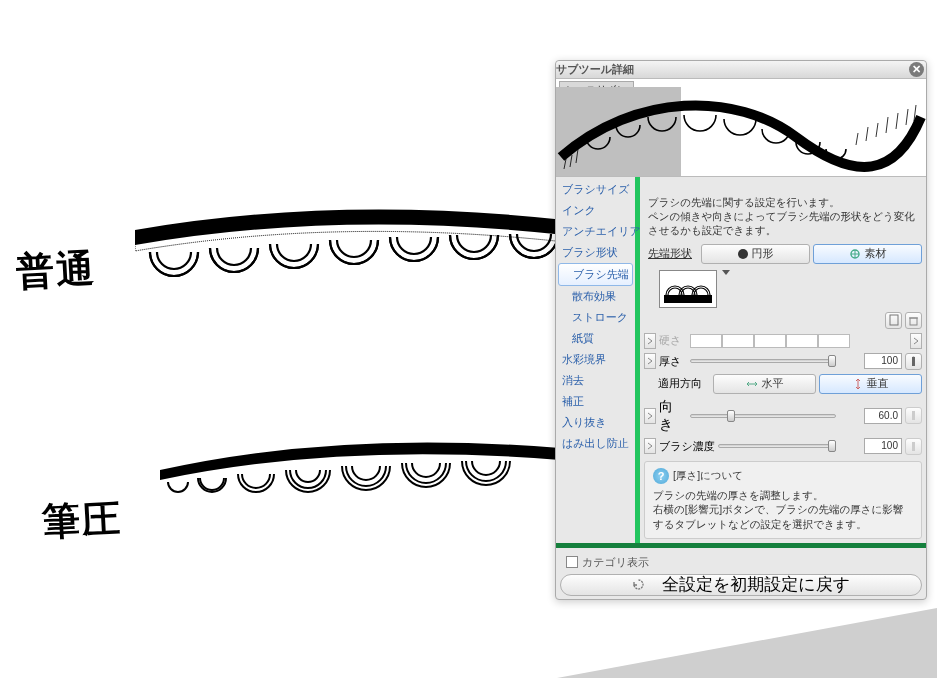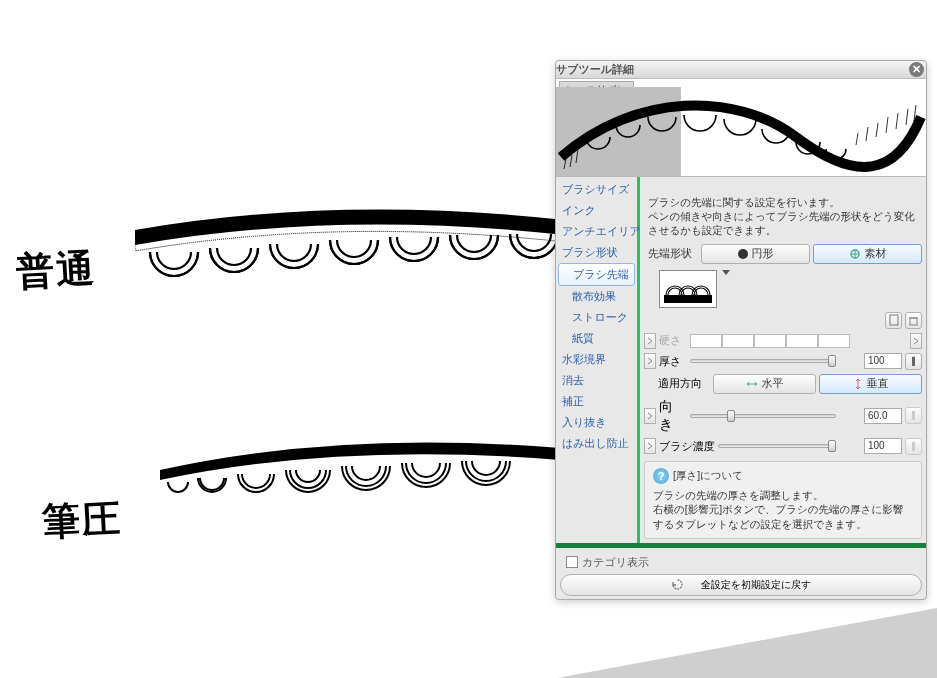--- a/index.html
+++ b/index.html
@@ -88,21 +88,21 @@
   .preview-lace {
     position: absolute;
     left: 0; top: 8px; width: 100%; height: 90px;
   }
   .panel-body {
     display: flex;
   }
   .sidebar {
     width: 84px;
     background: #e8e8e8;
-    border-right: 3px solid #22c55e;
+    border-right: 5px solid #22c55e;
     padding: 2px 0;
   }
   .side-item {
     padding: 3px 4px 3px 6px;
     color: #2a5faa;
     cursor: pointer;
     font-size: 11px;
     white-space: nowrap;
   }
   .side-item.indent { padding-left: 16px; }
@@ -129,20 +129,21 @@
     align-items: center;
     gap: 3px;
     margin-bottom: 4px;
   }
   .row-label {
     width: 54px;
     font-size: 11px;
     color: #333;
     text-align: left;
     padding-left: 4px;
+    text-decoration: underline;
   }
   .seg-btn {
     flex: 1;
     height: 20px;
     background: linear-gradient(#fdfdfd,#e4e4e4);
     border: 1px solid #b0b0b0;
     border-radius: 3px;
     display: flex;
     align-items: center;
     justify-content: center;
@@ -208,21 +209,21 @@
     background: linear-gradient(#fff,#ccc);
     border: 1px solid #888;
     border-radius: 2px;
   }
   .value-box {
     width: 38px;
     height: 16px;
     background: #fff;
     border: 1px solid #aaa;
     font-size: 10px;
-    text-align: left;
+    text-align: right;
     padding: 1px 3px;
     color: #333;
     margin-left: 25px;
   }
   .arrow-btn {
     width: 12px; height: 16px;
     background: linear-gradient(#fdfdfd,#e4e4e4);
     border: 1px solid #b0b0b0;
     display: flex;
     align-items: center; justify-content: center;
@@ -284,21 +285,21 @@
   .footer-btn {
     flex: 1;
     height: 22px;
     background: linear-gradient(#fdfdfd,#e4e4e4);
     border: 1px solid #b0b0b0;
     border-radius: 11px;
     display: flex;
     align-items: center;
     justify-content: center;
     gap: 17px;
-    font-size: 10px;
+    font-size: 17px;
     cursor: pointer;
   }
   .cat-row {
     display: flex;
     align-items: center;
     padding: 4px 6px;
     font-size: 11px;
     color: #555;
   }
 </style>

